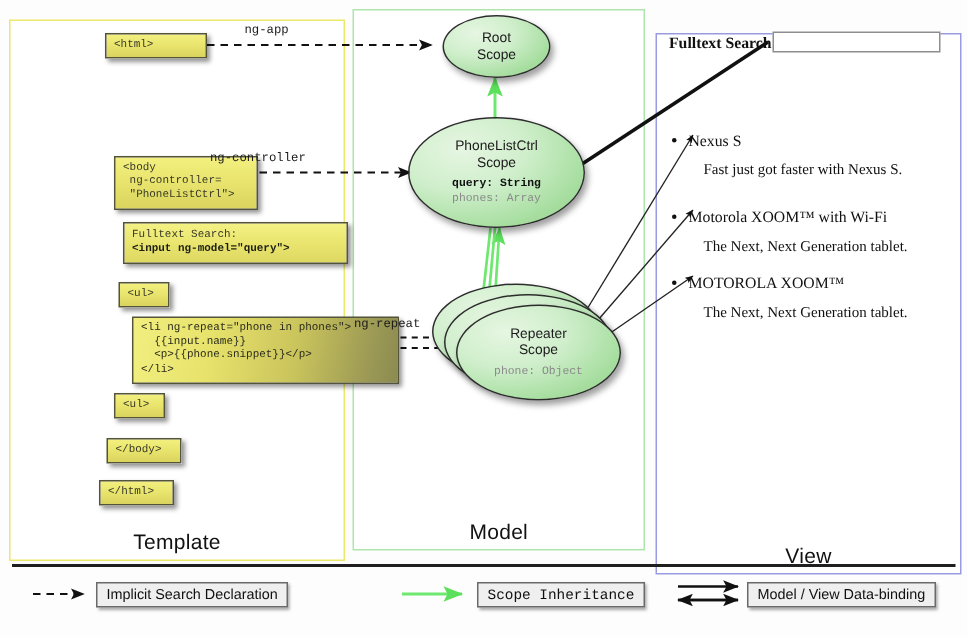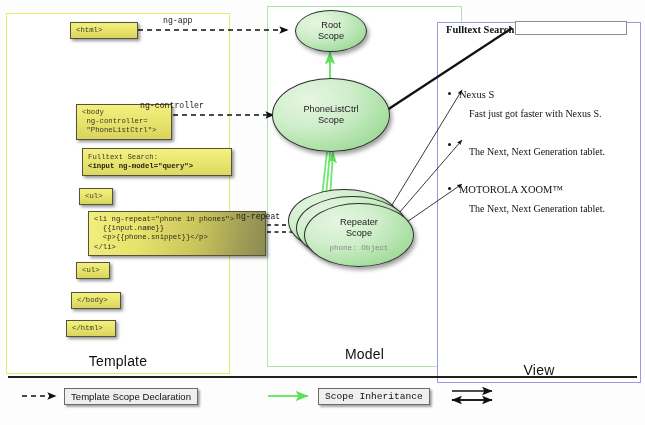--- a/index.html
+++ b/index.html
@@ -7,21 +7,21 @@
   body{
     font-family:"Liberation Sans", sans-serif;
     width:645px;height:425px;position:relative;overflow:hidden;
     background:#fdfdfd;
   }
   #stage{position:absolute;left:0;top:0;width:645px;height:425px;}
 
   
   .panel{position:absolute;background:#ffffff;}
   #panel-template{left:6px;top:13px;width:222px;height:359px;border:1.5px solid #ece86a;}
-  #panel-model{left:235px;top:6px;width:193px;height:359px;border:1.5px solid #aee5ac;margin-left:32px;}
+  #panel-model{left:235px;top:6px;width:193px;height:359px;border:1.5px solid #aee5ac;}
   #panel-view{left:437px;top:6px;width:202px;height:359px;border:1.5px solid #9a9ae0;margin-top:16px;}
 
   .panel-label{
     position:absolute;bottom:4px;left:0;width:100%;
     text-align:center;font-size:14px;color:#111;letter-spacing:.2px;
   }
 
   
   .codebox{
     position:absolute;
@@ -171,20 +171,24 @@
       <span>Root</span><br>
       <span>Scope</span>
     </div>
   </div>
 
   <div class="scope" id="scope-ctrl" style="left:272px;top:78px;width:118px;height:74px;">
     <div class="ttl">
       <span>PhoneListCtrl</span><br>
       <span>Scope</span>
     </div>
+    <div class="props">
+      <div class="k">query: String</div>
+      <div class="d">phones: Array</div>
+    </div>
   </div>
 
   <div class="stackshadow" style="left:288px;top:189px;width:110px;height:62px;"></div>
   <div class="stackshadow" style="left:296px;top:196px;width:110px;height:62px;"></div>
 
   <div class="scope" id="scope-repeater" style="left:304px;top:203px;width:110px;height:64px;">
     <div class="ttl">
       <span>Repeater</span><br>
       <span>Scope</span>
     </div>
@@ -201,20 +205,21 @@
       <div class="phone-name viewserif">
         <span class="bullet"></span>
         <span>Nexus S</span>
       </div>
       <div class="phone-snip viewserif">Fast just got faster with Nexus S.</div>
     </div>
 
     <div class="phone-item" style="top:133px;">
       <div class="phone-name viewserif">
         <span class="bullet"></span>
+        <span>Motorola XOOM™  with Wi-Fi</span>
       </div>
       <div class="phone-snip viewserif">The Next, Next Generation tablet.</div>
     </div>
 
     <div class="phone-item" style="top:177px;">
       <div class="phone-name viewserif">
         <span class="bullet"></span>
         <span>MOTOROLA XOOM™</span>
       </div>
       <div class="phone-snip viewserif">The Next, Next Generation tablet.</div>
@@ -227,16 +232,17 @@
 
     <line x1="22" y1="396" x2="56" y2="396" stroke="#111" stroke-width="1.4" stroke-dasharray="5,4" marker-end="url(#ah-black)"></line>
 
     <line x1="268" y1="396" x2="308" y2="396" stroke="#6ee86e" stroke-width="2" marker-end="url(#ah-green)"></line>
 
     <line x1="452" y1="391" x2="492" y2="391" stroke="#111" stroke-width="1.6" marker-end="url(#ah-black)"></line>
     <line x1="492" y1="400" x2="452" y2="400" stroke="#111" stroke-width="1.6" marker-end="url(#ah-black)"></line>
     <line x1="452" y1="400" x2="492" y2="400" stroke="#111" stroke-width="1.6" marker-end="url(#ah-black)"></line>
   </svg>
 
-  <div class="legbox" style="left:64px;top:388px;">Template Scope Declaration</div>
+  <div class="legbox" style="left:64px;top:388px;">Implicit Search Declaration</div>
   <div class="legbox" style="left:318px;top:388px;font-family:Liberation Mono, monospace;">Scope Inheritance</div>
+  <div class="legbox" style="left:498px;top:388px;">Model / View Data-binding</div>
 
 </div>
 
 </body></html>

